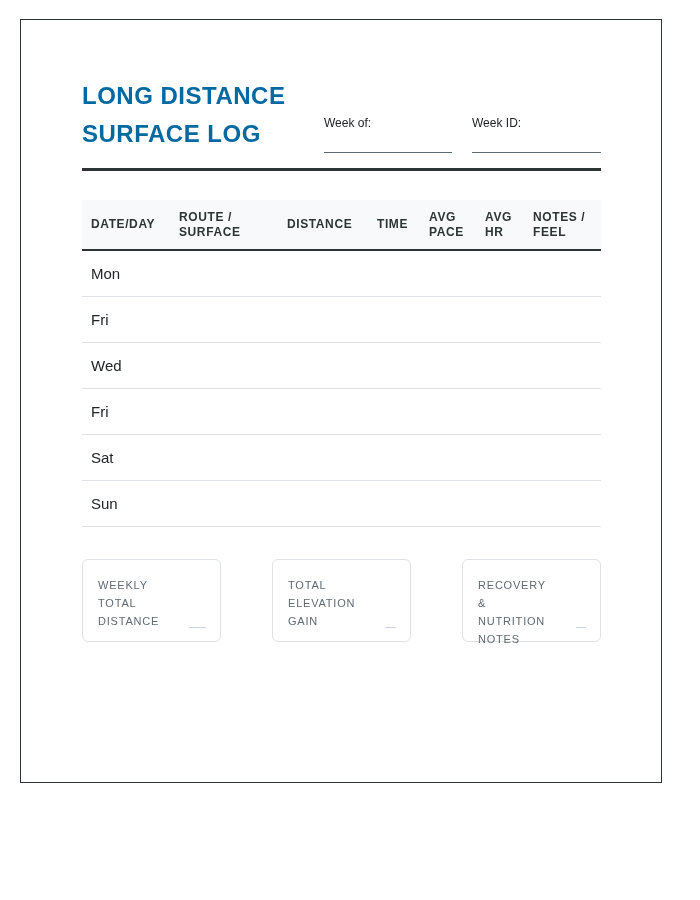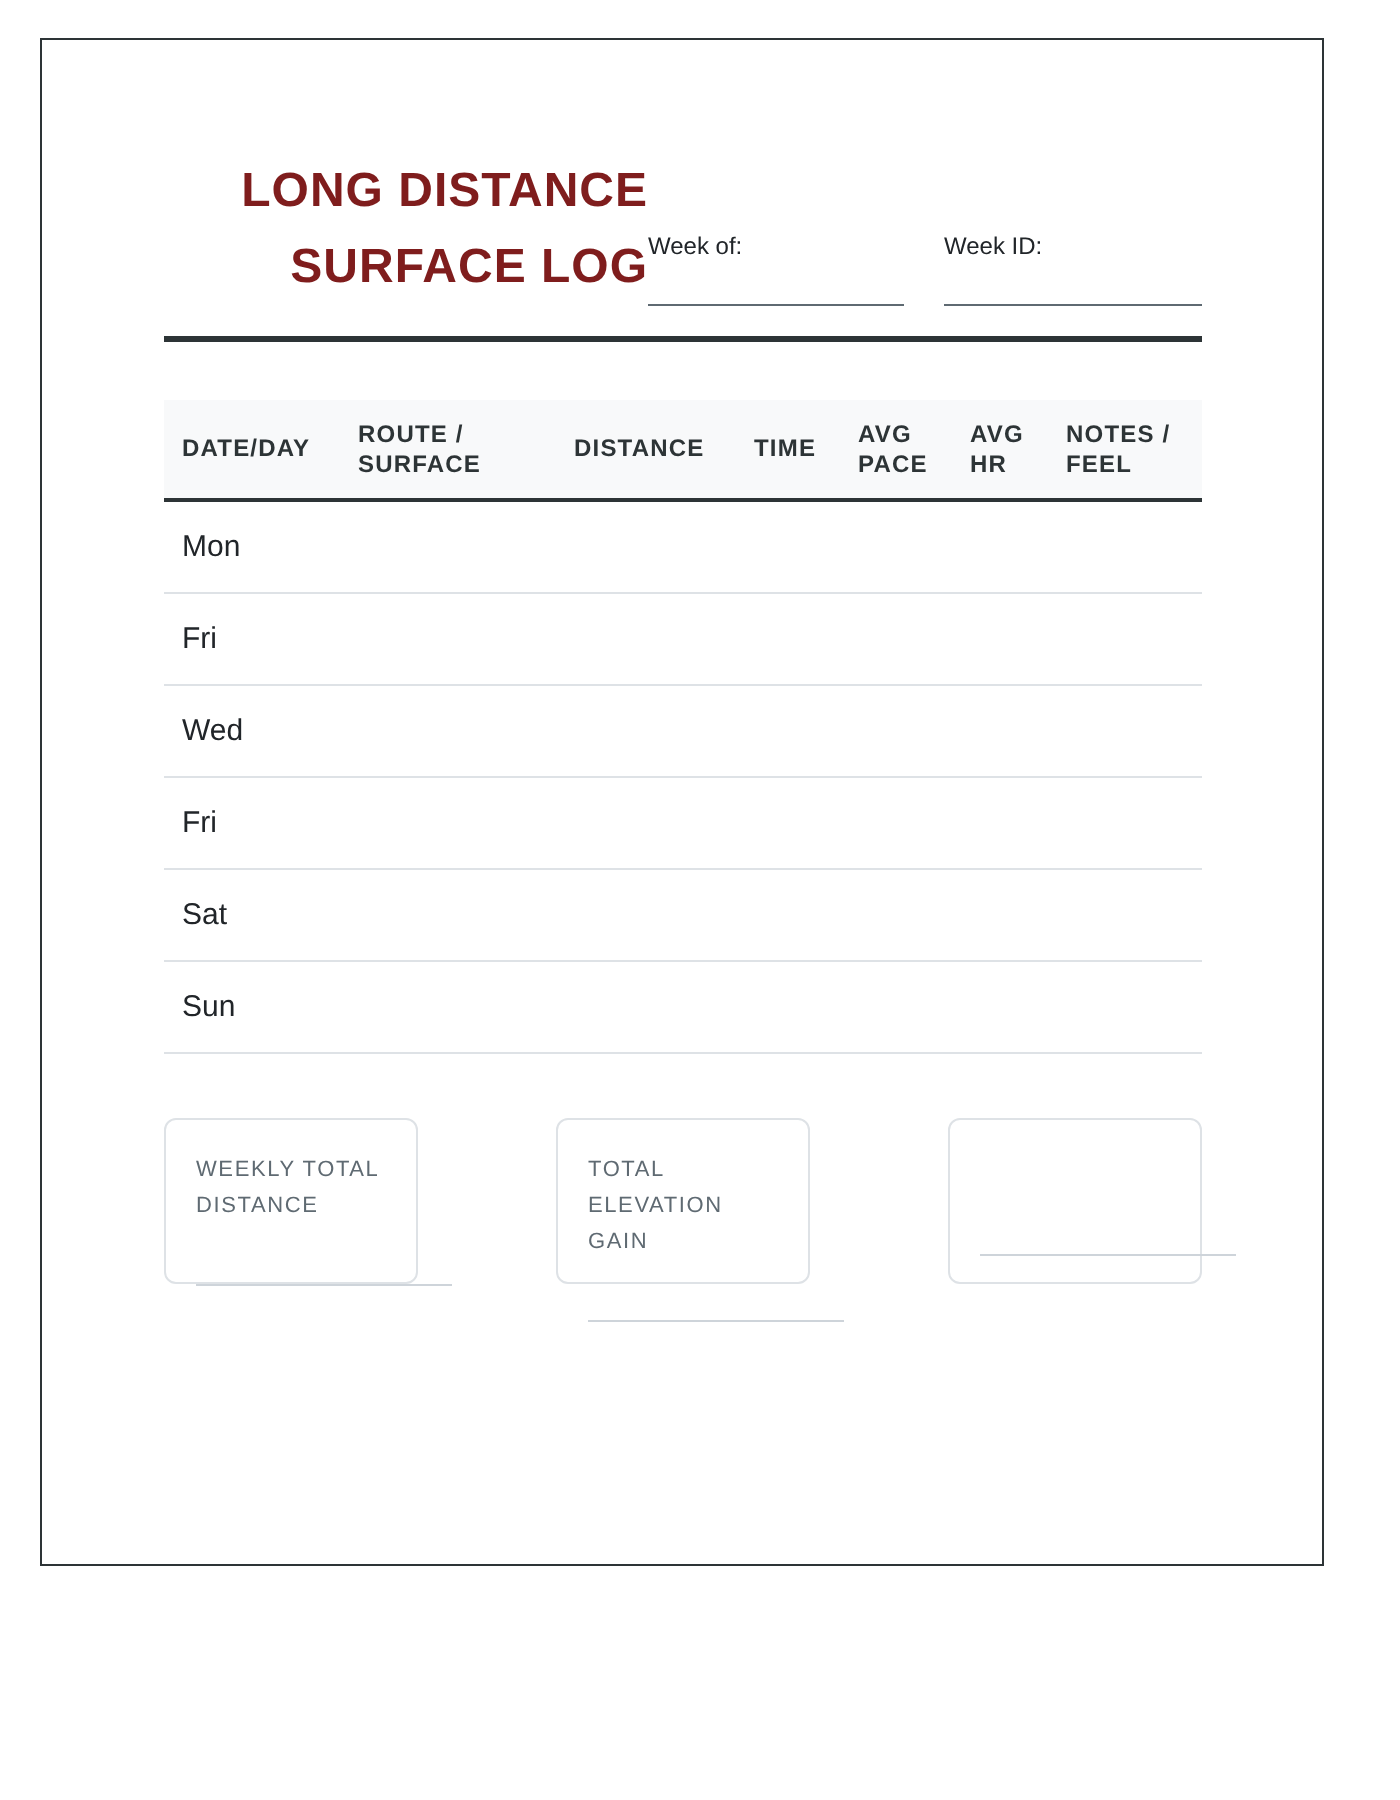--- a/index.html
+++ b/index.html
@@ -15,24 +15,23 @@
     width: 642px; height: 764px;
     background: #ffffff;
     border: 1px solid #2d3436;
     padding: 57px 60px 0 61px;
   }
   .header-top { display: flex; align-items: flex-start; }
   .title {
     flex: 1;
     font-size: 24px;
     font-weight: bold;
-    color: #7f1d1d;
+    color: #0369a1;
     line-height: 38px;
     letter-spacing: 0.5px;
-    text-align: right;
   }
   .field { width: 128px; margin-top: 36px; flex: none; }
   .field.second { width: 129px; margin-left: 20px; }
   .field-label { font-size: 12px; color: #212529; line-height: 20px; }
   .field-line { margin-top: 19px; border-bottom: 1px solid #5f6a72; height: 0; }
   .divider { margin-top: 15px; height: 3px; background: #2d3436; }
   table.log {
     margin-top: 29px;
     width: 519px;
     border-collapse: collapse;
@@ -59,26 +58,26 @@
     padding-left: 9px;
     vertical-align: middle;
   }
   .boxes {
     margin-top: 32px;
     width: 519px;
     display: flex;
     justify-content: space-between;
   }
   .box {
-    width: 127px; height: 83px;
+    width: 139px; height: 83px;
     border: 1px solid #dee2e6;
     border-radius: 6px;
     padding: 16px 14px 13px 15px;
     display: flex;
-    flex-direction: column;
+    flex-direction: row;
     gap: 30px;
   }
   .box-label {
     font-size: 11px;
     font-weight: normal;
     letter-spacing: 0.8px;
     color: #5f6a72;
     line-height: 18px;
   }
   .box-line { margin-top: auto; width: 128px; border-bottom: 1px solid #ced4da; height: 0; }
@@ -186,17 +185,18 @@
   <div class="boxes">
     <div class="box">
       <div class="box-label">WEEKLY TOTAL DISTANCE</div>
       <div class="box-line"></div>
     </div>
     <div class="box">
       <div class="box-label">TOTAL ELEVATION GAIN</div>
       <div class="box-line"></div>
     </div>
     <div class="box">
+      <div class="box-label">RECOVERY &amp; NUTRITION NOTES</div>
       <div class="box-line"></div>
     </div>
   </div>
 
 </div>
 
 </body></html>

